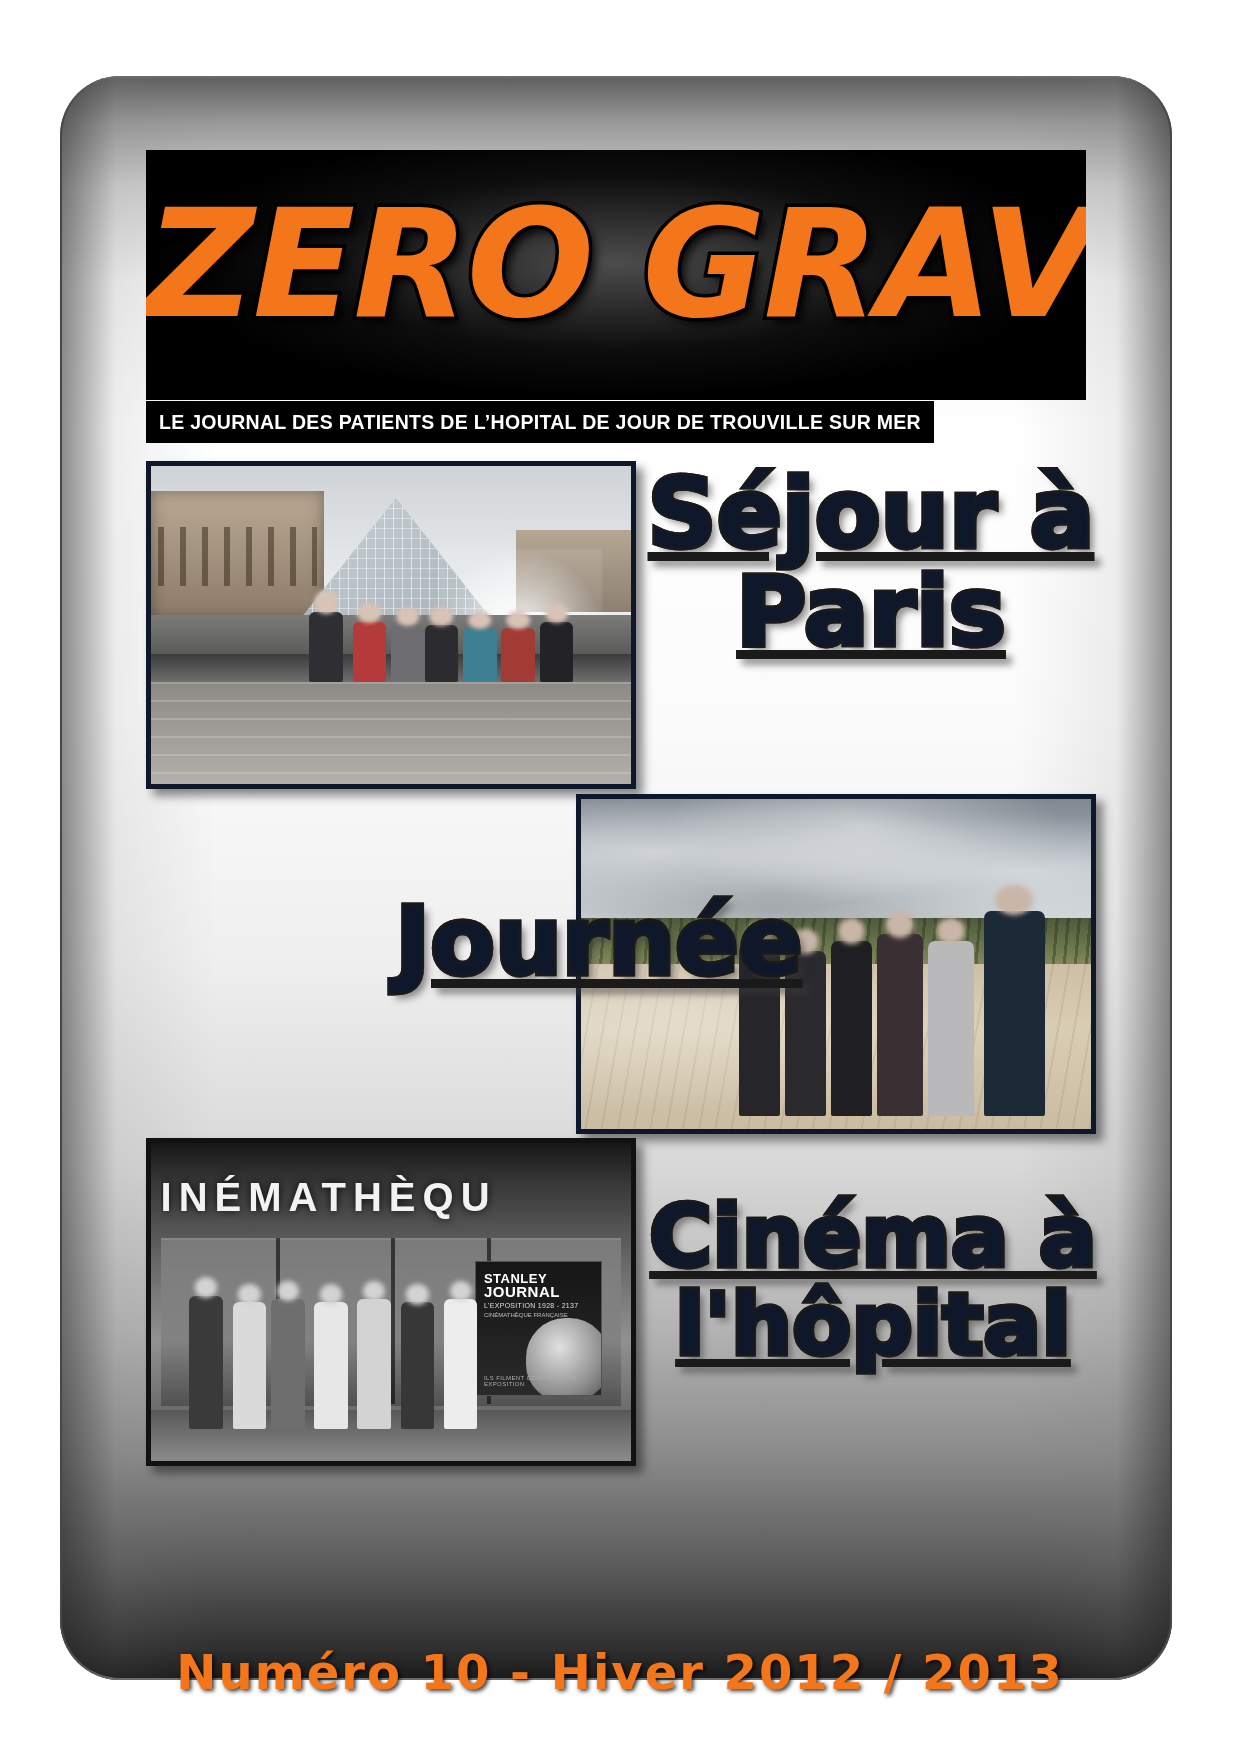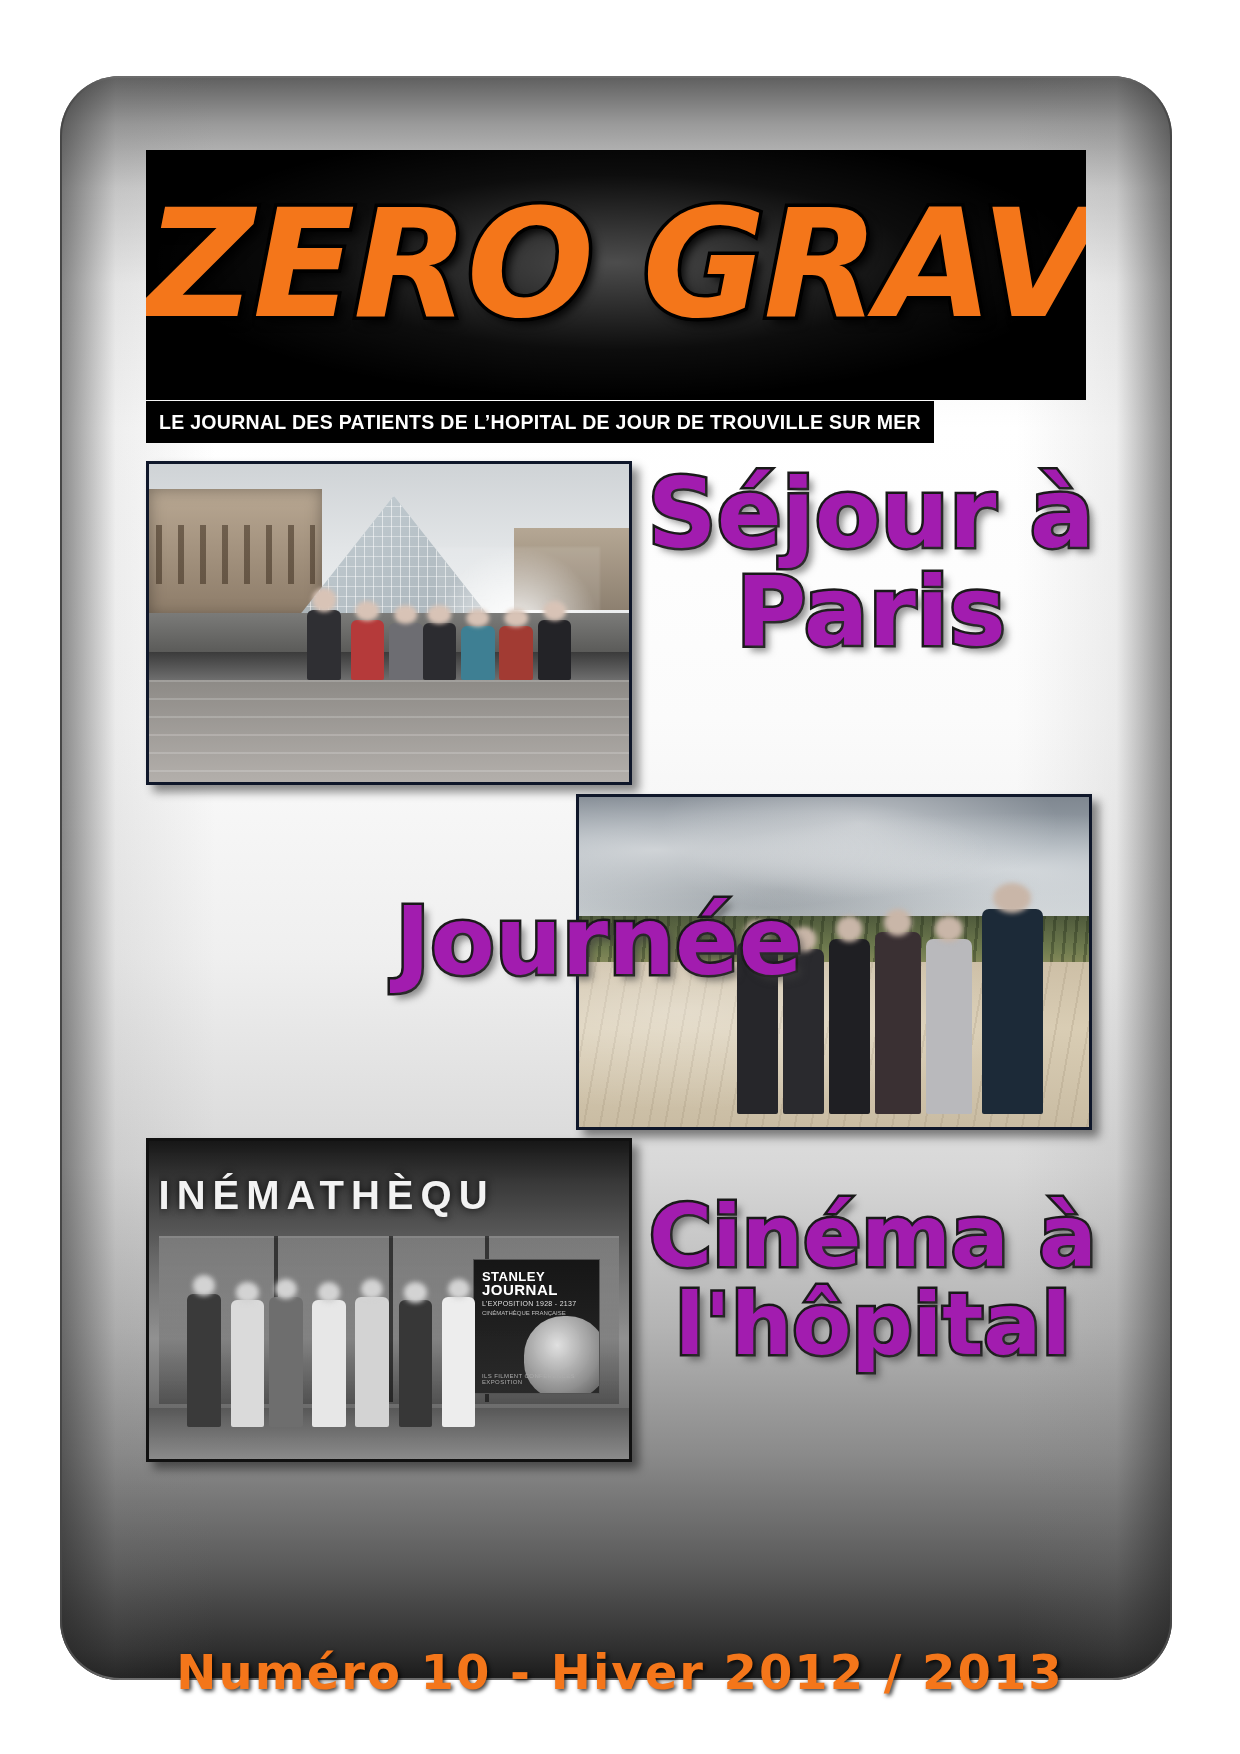--- a/index.html
+++ b/index.html
@@ -121,21 +121,21 @@
     display: flex;
     align-items: center;
     justify-content: center;
     text-align: center;
   }
 
   
   .photo {
     position: absolute;
     background: #d8d8d8;
-    border: 3px solid #0f172a;
+    border: 5px solid #0f172a;
     box-shadow: 7px 7px 9px rgba(0,0,0,0.45);
     overflow: hidden;
   }
   .photo .inner { position: absolute; left:0; top:0; right:0; bottom:0; }
 
   
   #photo-louvre { left: 63px; top: 343px; width: 480px; height: 318px; }
   .louvre-sky {
     position: absolute; left:0; top:0; width:100%; height:47%;
     background: linear-gradient(to bottom, #cfd3d6 0%, #e3e6e8 60%, #eceeef 100%);
@@ -267,26 +267,27 @@
     background: linear-gradient(to bottom, #5a5a5a, #8a8a8a);
   }
   .cn-person{position:absolute;bottom:10%;border-radius:6px 6px 2px 2px;}
   .cn-face{position:absolute;left:50%;transform:translateX(-50%);top:-14%;width:66%;height:16%;border-radius:50%;background:#cfcfcf;filter:blur(2.5px);}
 
   
   .headline {
     position: absolute;
     font-family: "DejaVu Sans", sans-serif;
     font-weight: bold;
-    color: #a21caf;
+    color: #0f172a;
     -webkit-text-stroke: 5px #1a1a1a;
     paint-order: stroke fill;
     text-shadow: 6px 6px 7px rgba(60,60,60,0.55);
     line-height: 1.02;
     white-space: pre-line;
+    text-decoration: underline;
   }
   #headline-paris {
     left: 510px; top: 348px; width: 556px;
     text-align: center;
     font-size: 96px;
   }
   #headline-eco {
     left: 20px; top: 680px; width: 900px;
     text-align: left;
     font-size: 94px;

